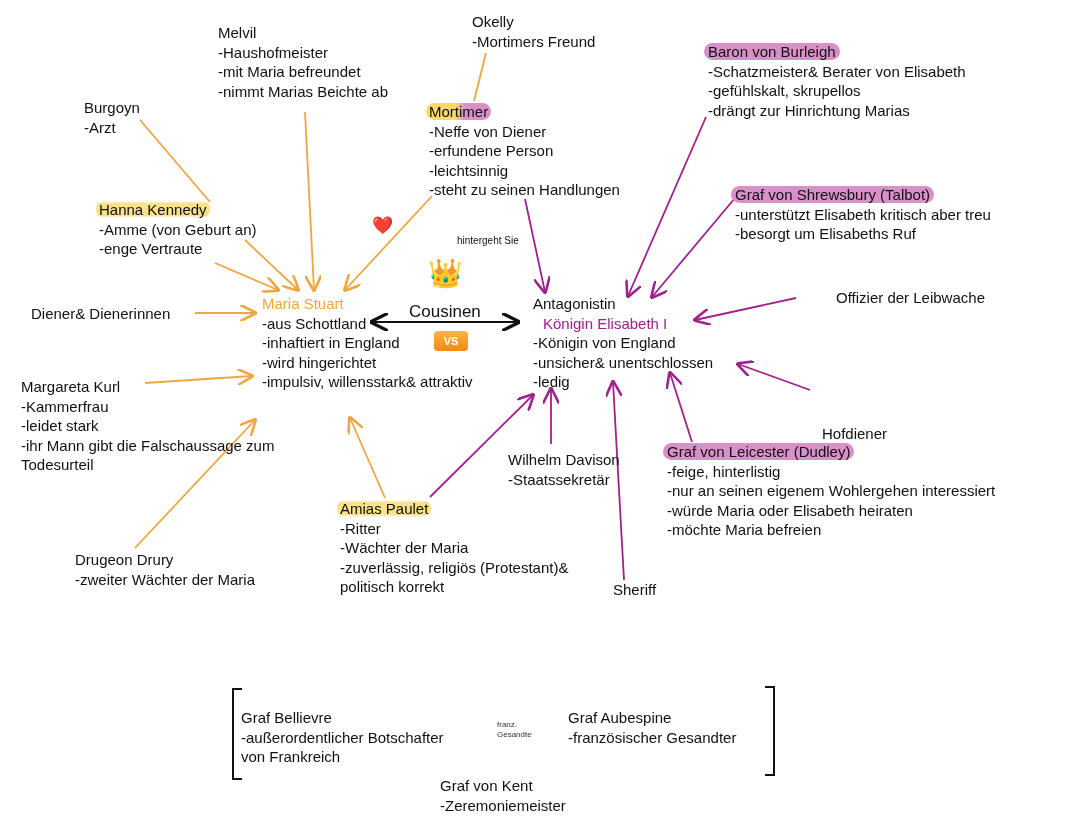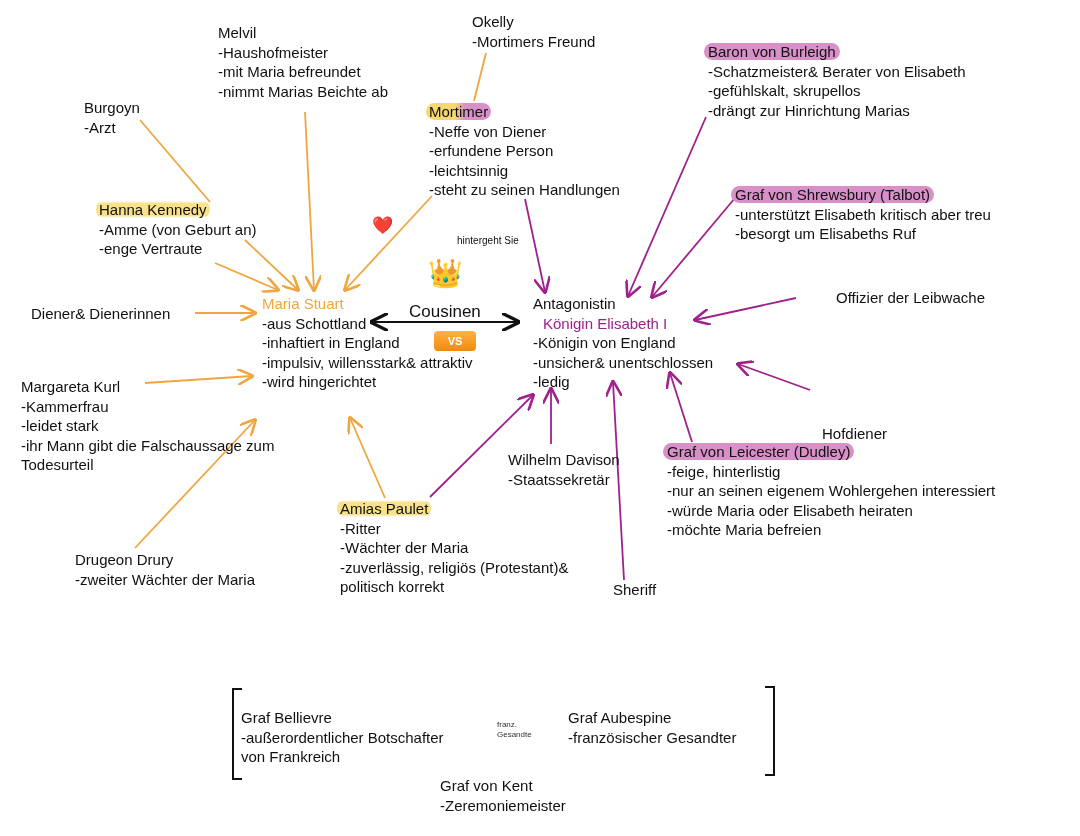--- a/index.html
+++ b/index.html
@@ -9,21 +9,21 @@
   .node div { white-space:nowrap; }
   .hl-y { background:linear-gradient(#fff0, #f9e28a 15%, #f9e28a 85%, #fff0); border-radius:8px; padding:0 3px; margin-left:-3px; }
   .hl-p { background:#d98fc8; border-radius:9px; padding:0 4px; margin-left:-4px; }
   .hl-yp { background:linear-gradient(90deg, #f6d870 0%, #f6d870 45%, #d98fc8 60%, #d98fc8 100%); border-radius:9px; padding:0 3px; margin-left:-3px; }
   .maria-name { color:#f0a640; }
   .eli-name { color:#a0208c;margin-left:10px; }
   .small { font-size:10px; line-height:12px; }
   .tiny { font-size:8px; line-height:10px; color:#333; }
   svg#lines { position:absolute; left:0; top:0; }
   .emoji { position:absolute; font-size:28px; line-height:1; }
-  .vs { position:absolute; width:42px; height:20px; border-radius:4px;
+  .vs { position:absolute; width:34px; height:20px; border-radius:4px;
         background:linear-gradient(#ffb340,#f08a10); color:#fff; font-weight:bold;
         font-size:11px; text-align:center; line-height:20px; }
   .bracket { position:absolute; border:2px solid #111; }
 </style>
 </head>
 <body>
 
 <svg id="lines" width="1080" height="836">
   <defs>
     <marker id="ao" viewBox="0 0 10 10" refX="9" refY="5" markerWidth="9" markerHeight="9" orient="auto-start-reverse">
@@ -59,22 +59,22 @@
     <line x1="624" y1="580" x2="613" y2="382" marker-end="url(#ap)"></line>
     <line x1="430" y1="497" x2="533" y2="395" marker-end="url(#ap)"></line>
   </g>
   <line x1="372" y1="322" x2="518" y2="322" stroke="#111" stroke-width="2.2" marker-start="url(#ab)" marker-end="url(#ab)"></line>
 </svg>
 
 <div class="node" style="left:262px; top:294px;">
   <div class="maria-name">Maria Stuart</div>
   <div>-aus Schottland</div>
   <div>-inhaftiert in England</div>
+  <div>-wird hingerichtet</div>
   <div>-impulsiv, willensstark&amp; attraktiv</div>
-  <div>-wird hingerichtet</div>
 </div>
 
 <div class="node" style="left:533px; top:294px;">
   <div>Antagonistin</div>
   <div class="eli-name">Königin Elisabeth I</div>
   <div>-Königin von England</div>
   <div>-unsicher&amp; unentschlossen</div>
   <div>-ledig</div>
 </div>
 

